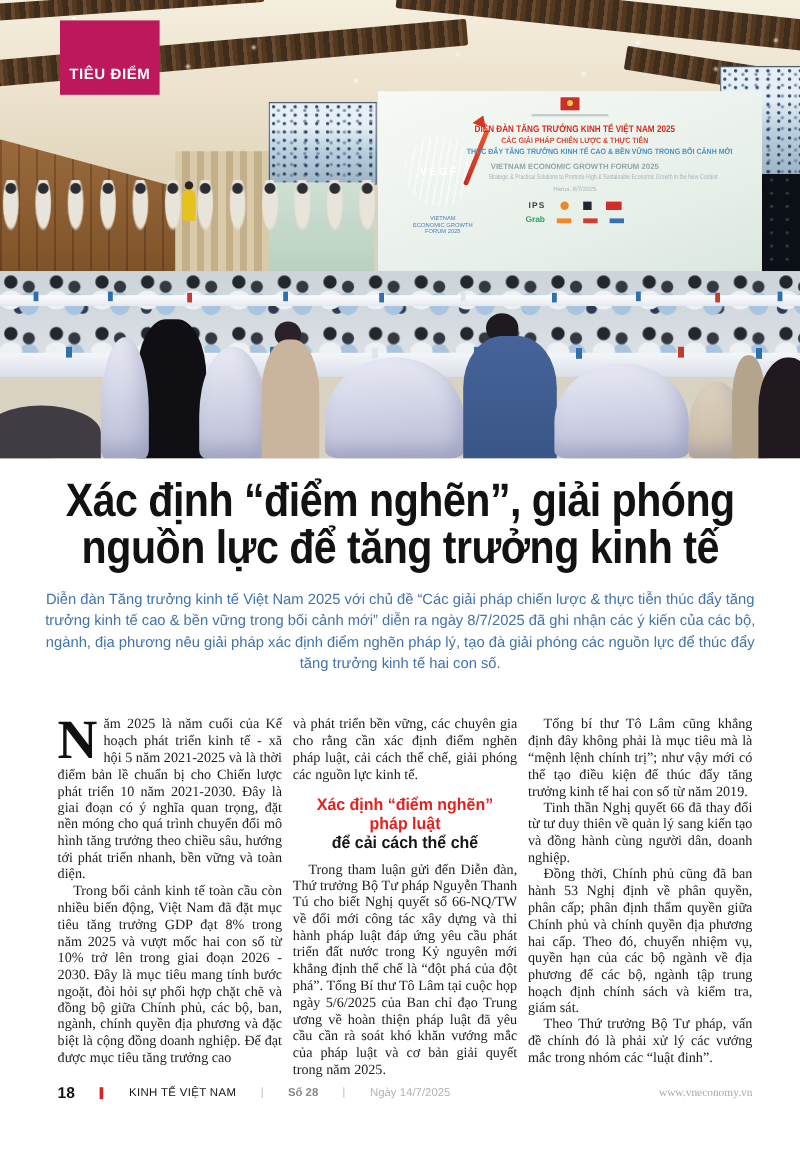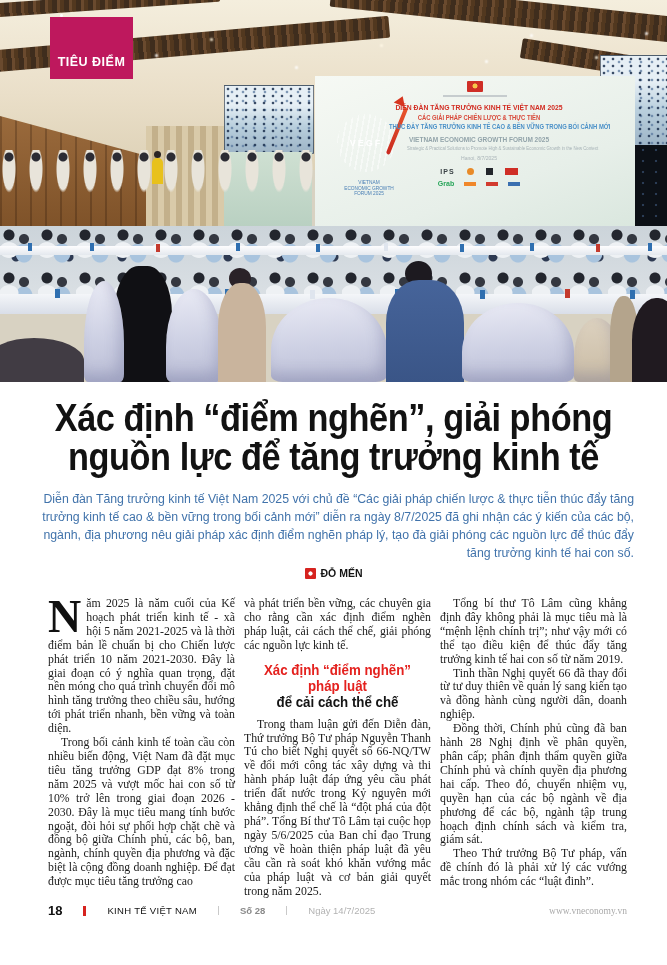--- a/index.html
+++ b/index.html
@@ -121,21 +121,21 @@
   .headR{left:632px;top:298px;width:48px;height:84px;background:#201a20;border-radius:50% 45% 0 0;}
 
   .section-label{position:absolute;left:50px;top:17px;width:83px;height:62px;background:#be185d;
     color:#fff;font-family:"Liberation Sans",sans-serif;font-weight:700;font-size:12.5px;letter-spacing:.5px;
     display:flex;align-items:flex-end;justify-content:center;padding-bottom:10px;box-sizing:border-box;}
 
   
   .headline{position:absolute;left:0;top:398px;width:667px;text-align:center;color:#121212;
     font-family:"Liberation Sans",sans-serif;font-weight:700;}
   .hl{display:block;font-size:39px;line-height:39px;letter-spacing:-.5px;transform:scaleX(.88);white-space:nowrap;}
-  .lead{position:absolute;left:33px;top:490px;width:601px;text-align:right;color:#4173ab;
+  .lead{position:absolute;left:33px;top:490px;width:601px;text-align:center;color:#4173ab;
     font-family:"Liberation Sans",sans-serif;font-size:12.3px;line-height:18px;}
   .byline{position:absolute;left:0;top:567px;width:667px;display:flex;justify-content:center;align-items:center;gap:5px;
     font-family:"Liberation Sans",sans-serif;font-weight:700;font-size:10.5px;color:#141414;}
   .vn-icon{display:inline-block;width:11px;height:11px;background:#d6231f;border-radius:1px;
     background-image:radial-gradient(circle at 50% 50%,#fff 1.8px,#d6231f 2.4px);}
 
   .col{position:absolute;top:597px;width:187px;font-size:11.8px;line-height:13.9px;text-align:justify;color:#1b1b1b;}
   .col p{margin:0;}
   .p-ind{text-indent:13px;}
   .col1{left:48px;} .col2{left:244px;} .col3{left:440px;}
@@ -245,43 +245,39 @@
     <div class="section-label">TIÊU ĐIỂM</div>
   </div>
 
   <div class="headline">
     <span class="hl">Xác định “điểm nghẽn”, giải phóng</span>
     <span class="hl">nguồn lực để tăng trưởng kinh tế</span>
   </div>
 
   <div class="lead">Diễn đàn Tăng trưởng kinh tế Việt Nam 2025 với chủ đề “Các giải pháp chiến lược &amp; thực tiễn thúc đẩy tăng trưởng kinh tế cao &amp; bền vững trong bối cảnh mới” diễn ra ngày 8/7/2025 đã ghi nhận các ý kiến của các bộ, ngành, địa phương nêu giải pháp xác định điểm nghẽn pháp lý, tạo đà giải phóng các nguồn lực để thúc đẩy tăng trưởng kinh tế hai con số.</div>
 
-  <div class="byline">
-    <span class="vn-icon"></span>
-    <span>ĐỖ MẾN</span>
-  </div>
 
   <div class="col col1">
     <p><span class="dropcap">N</span><span>ăm 2025 là năm cuối của Kế hoạch phát triển kinh tế - xã hội 5 năm 2021-2025 và là thời điểm bản lề chuẩn bị cho Chiến lược phát triển 10 năm 2021-2030. Đây là giai đoạn có ý nghĩa quan trọng, đặt nền móng cho quá trình chuyển đổi mô hình tăng trưởng theo chiều sâu, hướng tới phát triển nhanh, bền vững và toàn diện.</span></p>
     <p class="p-ind">Trong bối cảnh kinh tế toàn cầu còn nhiều biến động, Việt Nam đã đặt mục tiêu tăng trưởng GDP đạt 8% trong năm 2025 và vượt mốc hai con số từ 10% trở lên trong giai đoạn 2026 - 2030. Đây là mục tiêu mang tính bước ngoặt, đòi hỏi sự phối hợp chặt chẽ và đồng bộ giữa Chính phủ, các bộ, ban, ngành, chính quyền địa phương và đặc biệt là cộng đồng doanh nghiệp. Để đạt được mục tiêu tăng trưởng cao</p>
   </div>
 
   <div class="col col2">
     <p>và phát triển bền vững, các chuyên gia cho rằng cần xác định điểm nghẽn pháp luật, cải cách thể chế, giải phóng các nguồn lực kinh tế.</p>
     <div class="subhead">
       <div class="sh1">Xác định “điểm nghẽn” pháp luật</div>
       <div class="sh2">để cải cách thể chế</div>
     </div>
     <p class="p-ind">Trong tham luận gửi đến Diễn đàn, Thứ trưởng Bộ Tư pháp Nguyễn Thanh Tú cho biết Nghị quyết số 66-NQ/TW về đổi mới công tác xây dựng và thi hành pháp luật đáp ứng yêu cầu phát triển đất nước trong Kỷ nguyên mới khẳng định thể chế là “đột phá của đột phá”. Tổng Bí thư Tô Lâm tại cuộc họp ngày 5/6/2025 của Ban chỉ đạo Trung ương về hoàn thiện pháp luật đã yêu cầu cần rà soát khó khăn vướng mắc của pháp luật và cơ bản giải quyết trong năm 2025.</p>
   </div>
 
   <div class="col col3">
     <p class="p-ind">Tổng bí thư Tô Lâm cũng khẳng định đây không phải là mục tiêu mà là “mệnh lệnh chính trị”; như vậy mới có thể tạo điều kiện để thúc đẩy tăng trưởng kinh tế hai con số từ năm 2019.</p>
     <p class="p-ind">Tinh thần Nghị quyết 66 đã thay đổi từ tư duy thiên về quản lý sang kiến tạo và đồng hành cùng người dân, doanh nghiệp.</p>
-    <p class="p-ind">Đồng thời, Chính phủ cũng đã ban hành 28 Nghị định về phân quyền, phân cấp; phân định thẩm quyền giữa Chính phủ và chính quyền địa phương hai cấp. Theo đó, chuyển nhiệm vụ, quyền hạn của các bộ ngành về địa phương để các bộ, ngành tập trung hoạch định chính sách và kiểm tra, giám sát.</p>
+    <p class="p-ind">Đồng thời, Chính phủ cũng đã ban hành 53 Nghị định về phân quyền, phân cấp; phân định thẩm quyền giữa Chính phủ và chính quyền địa phương hai cấp. Theo đó, chuyển nhiệm vụ, quyền hạn của các bộ ngành về địa phương để các bộ, ngành tập trung hoạch định chính sách và kiểm tra, giám sát.</p>
     <p class="p-ind">Theo Thứ trưởng Bộ Tư pháp, vấn đề chính đó là phải xử lý các vướng mắc trong nhóm các “luật đinh”.</p>
   </div>
 
   <div class="footer-left">
     <span class="fnum">18</span>
     <span class="fbar"></span>
     <span class="fbrand">KINH TẾ VIỆT NAM</span>
     <span class="fsep"></span>
     <span class="fissue">Số 28</span>
     <span class="fsep"></span>

